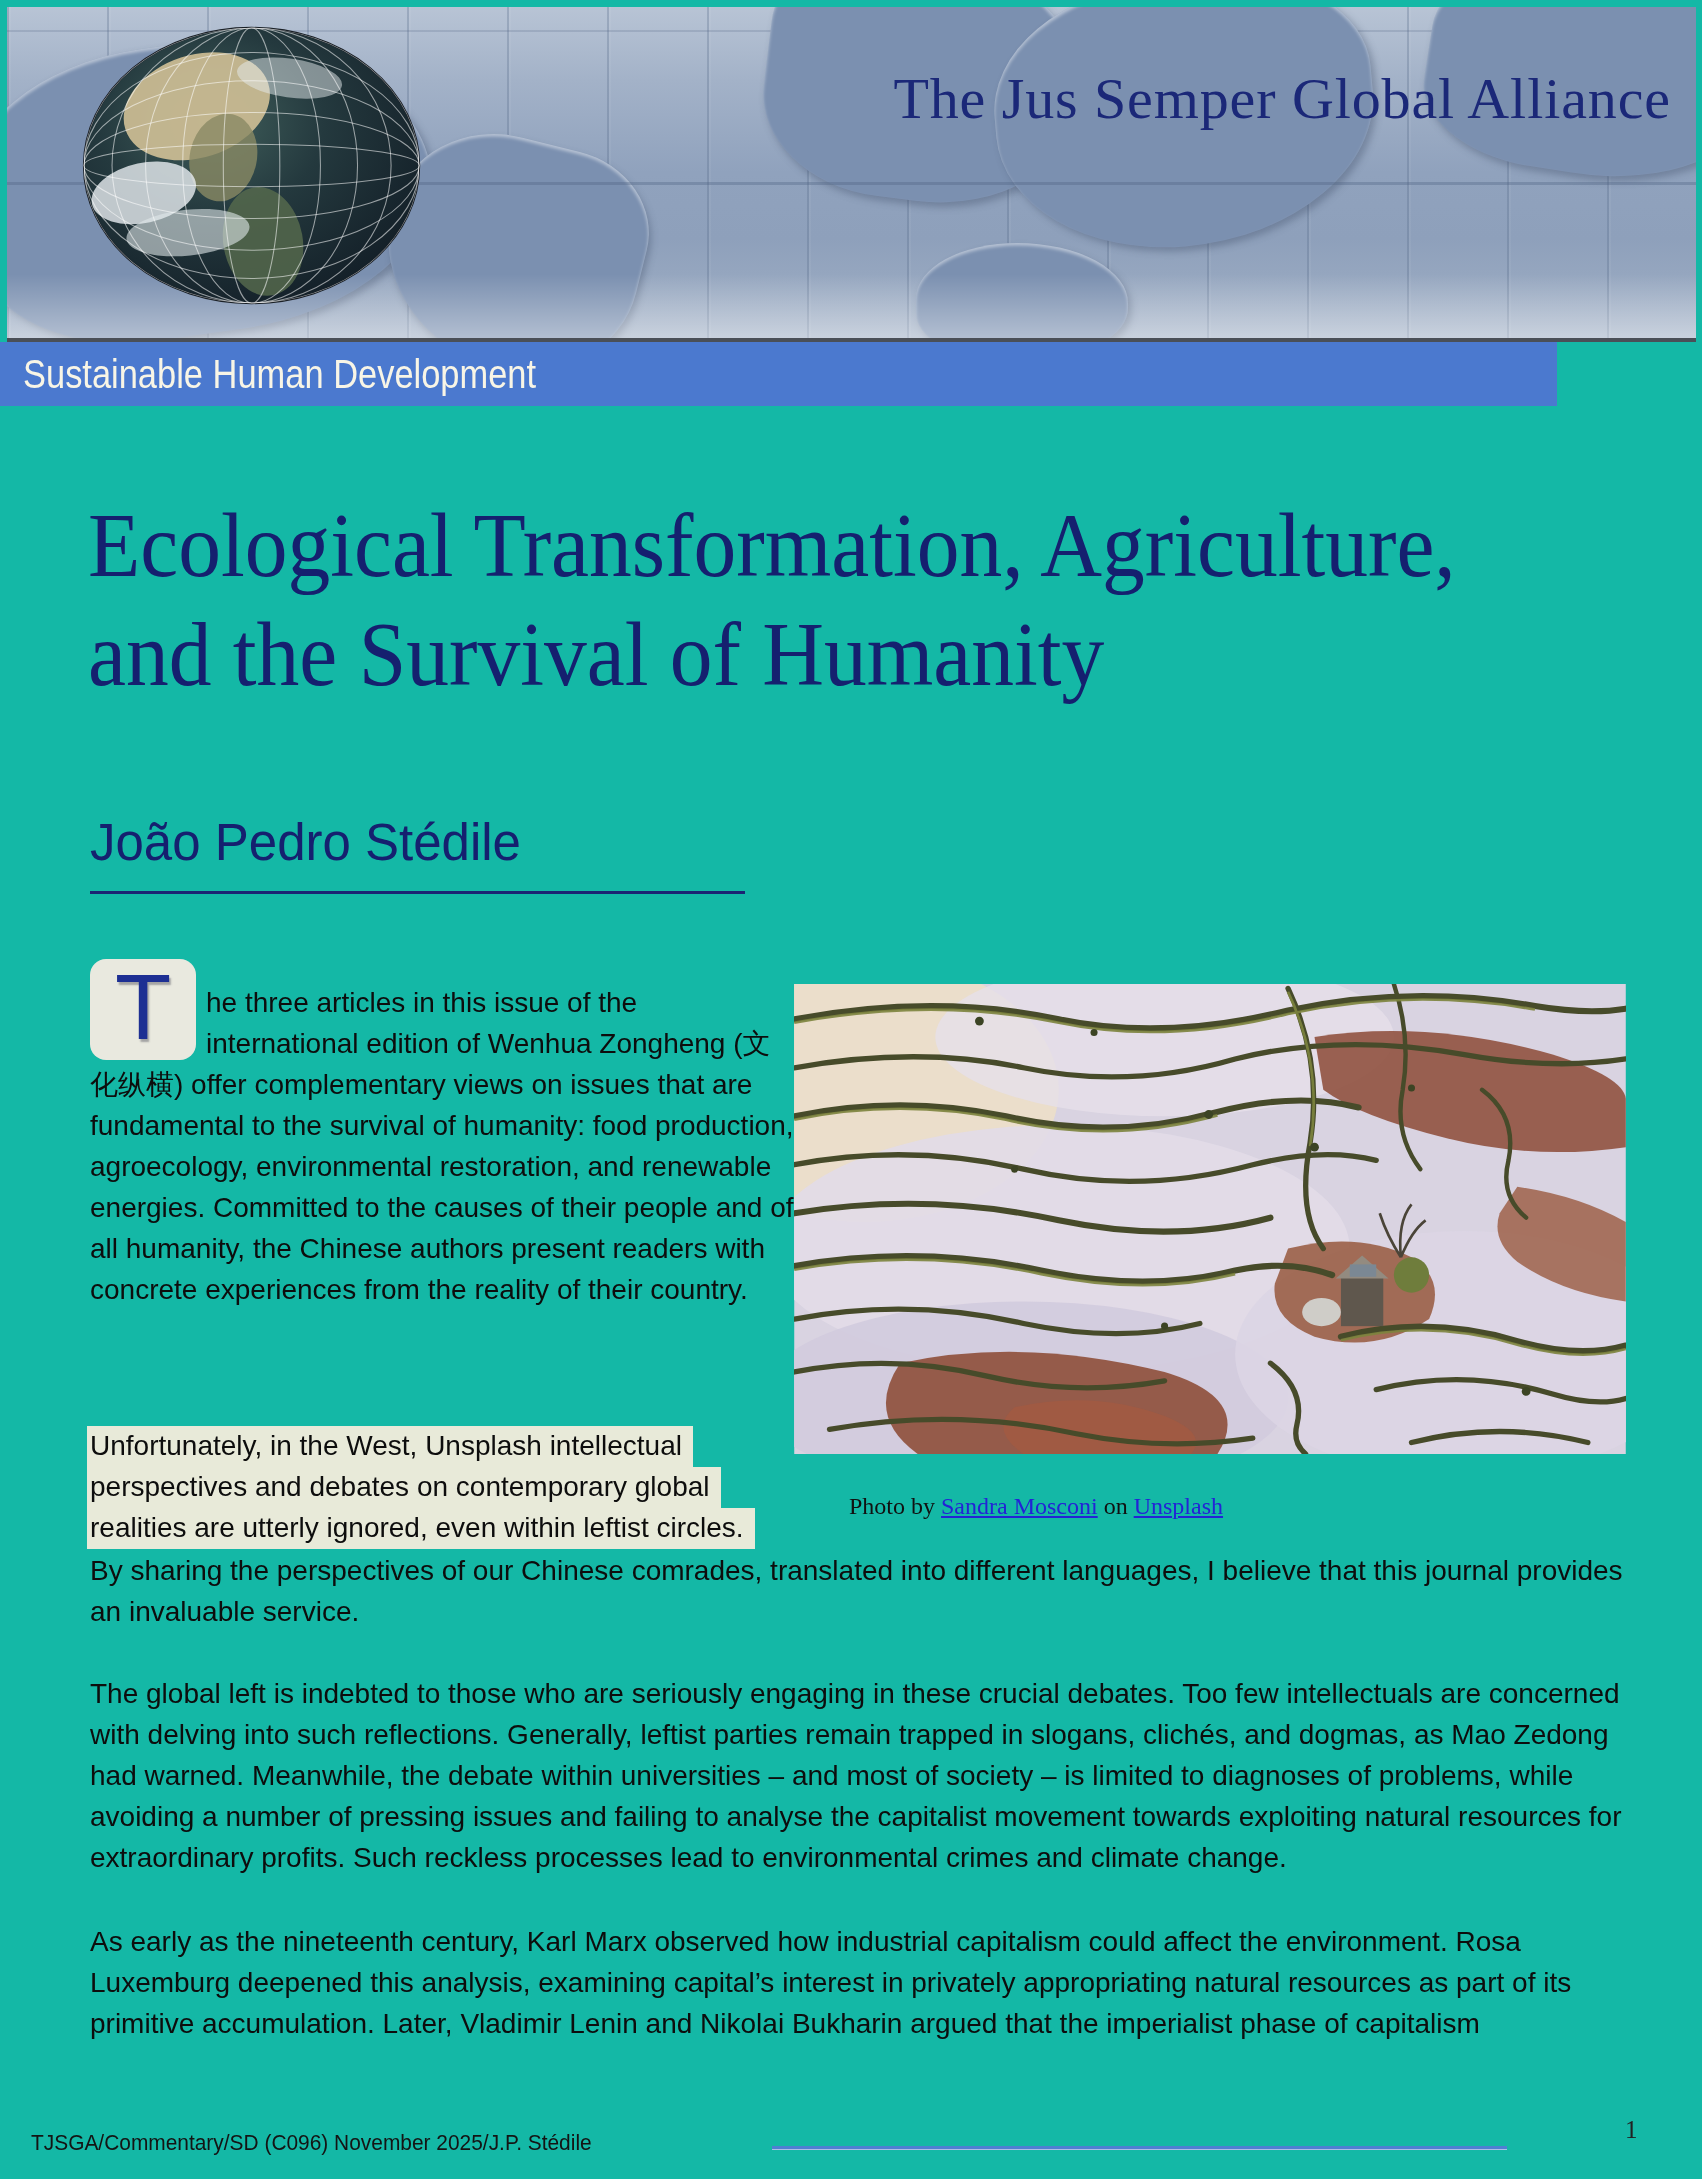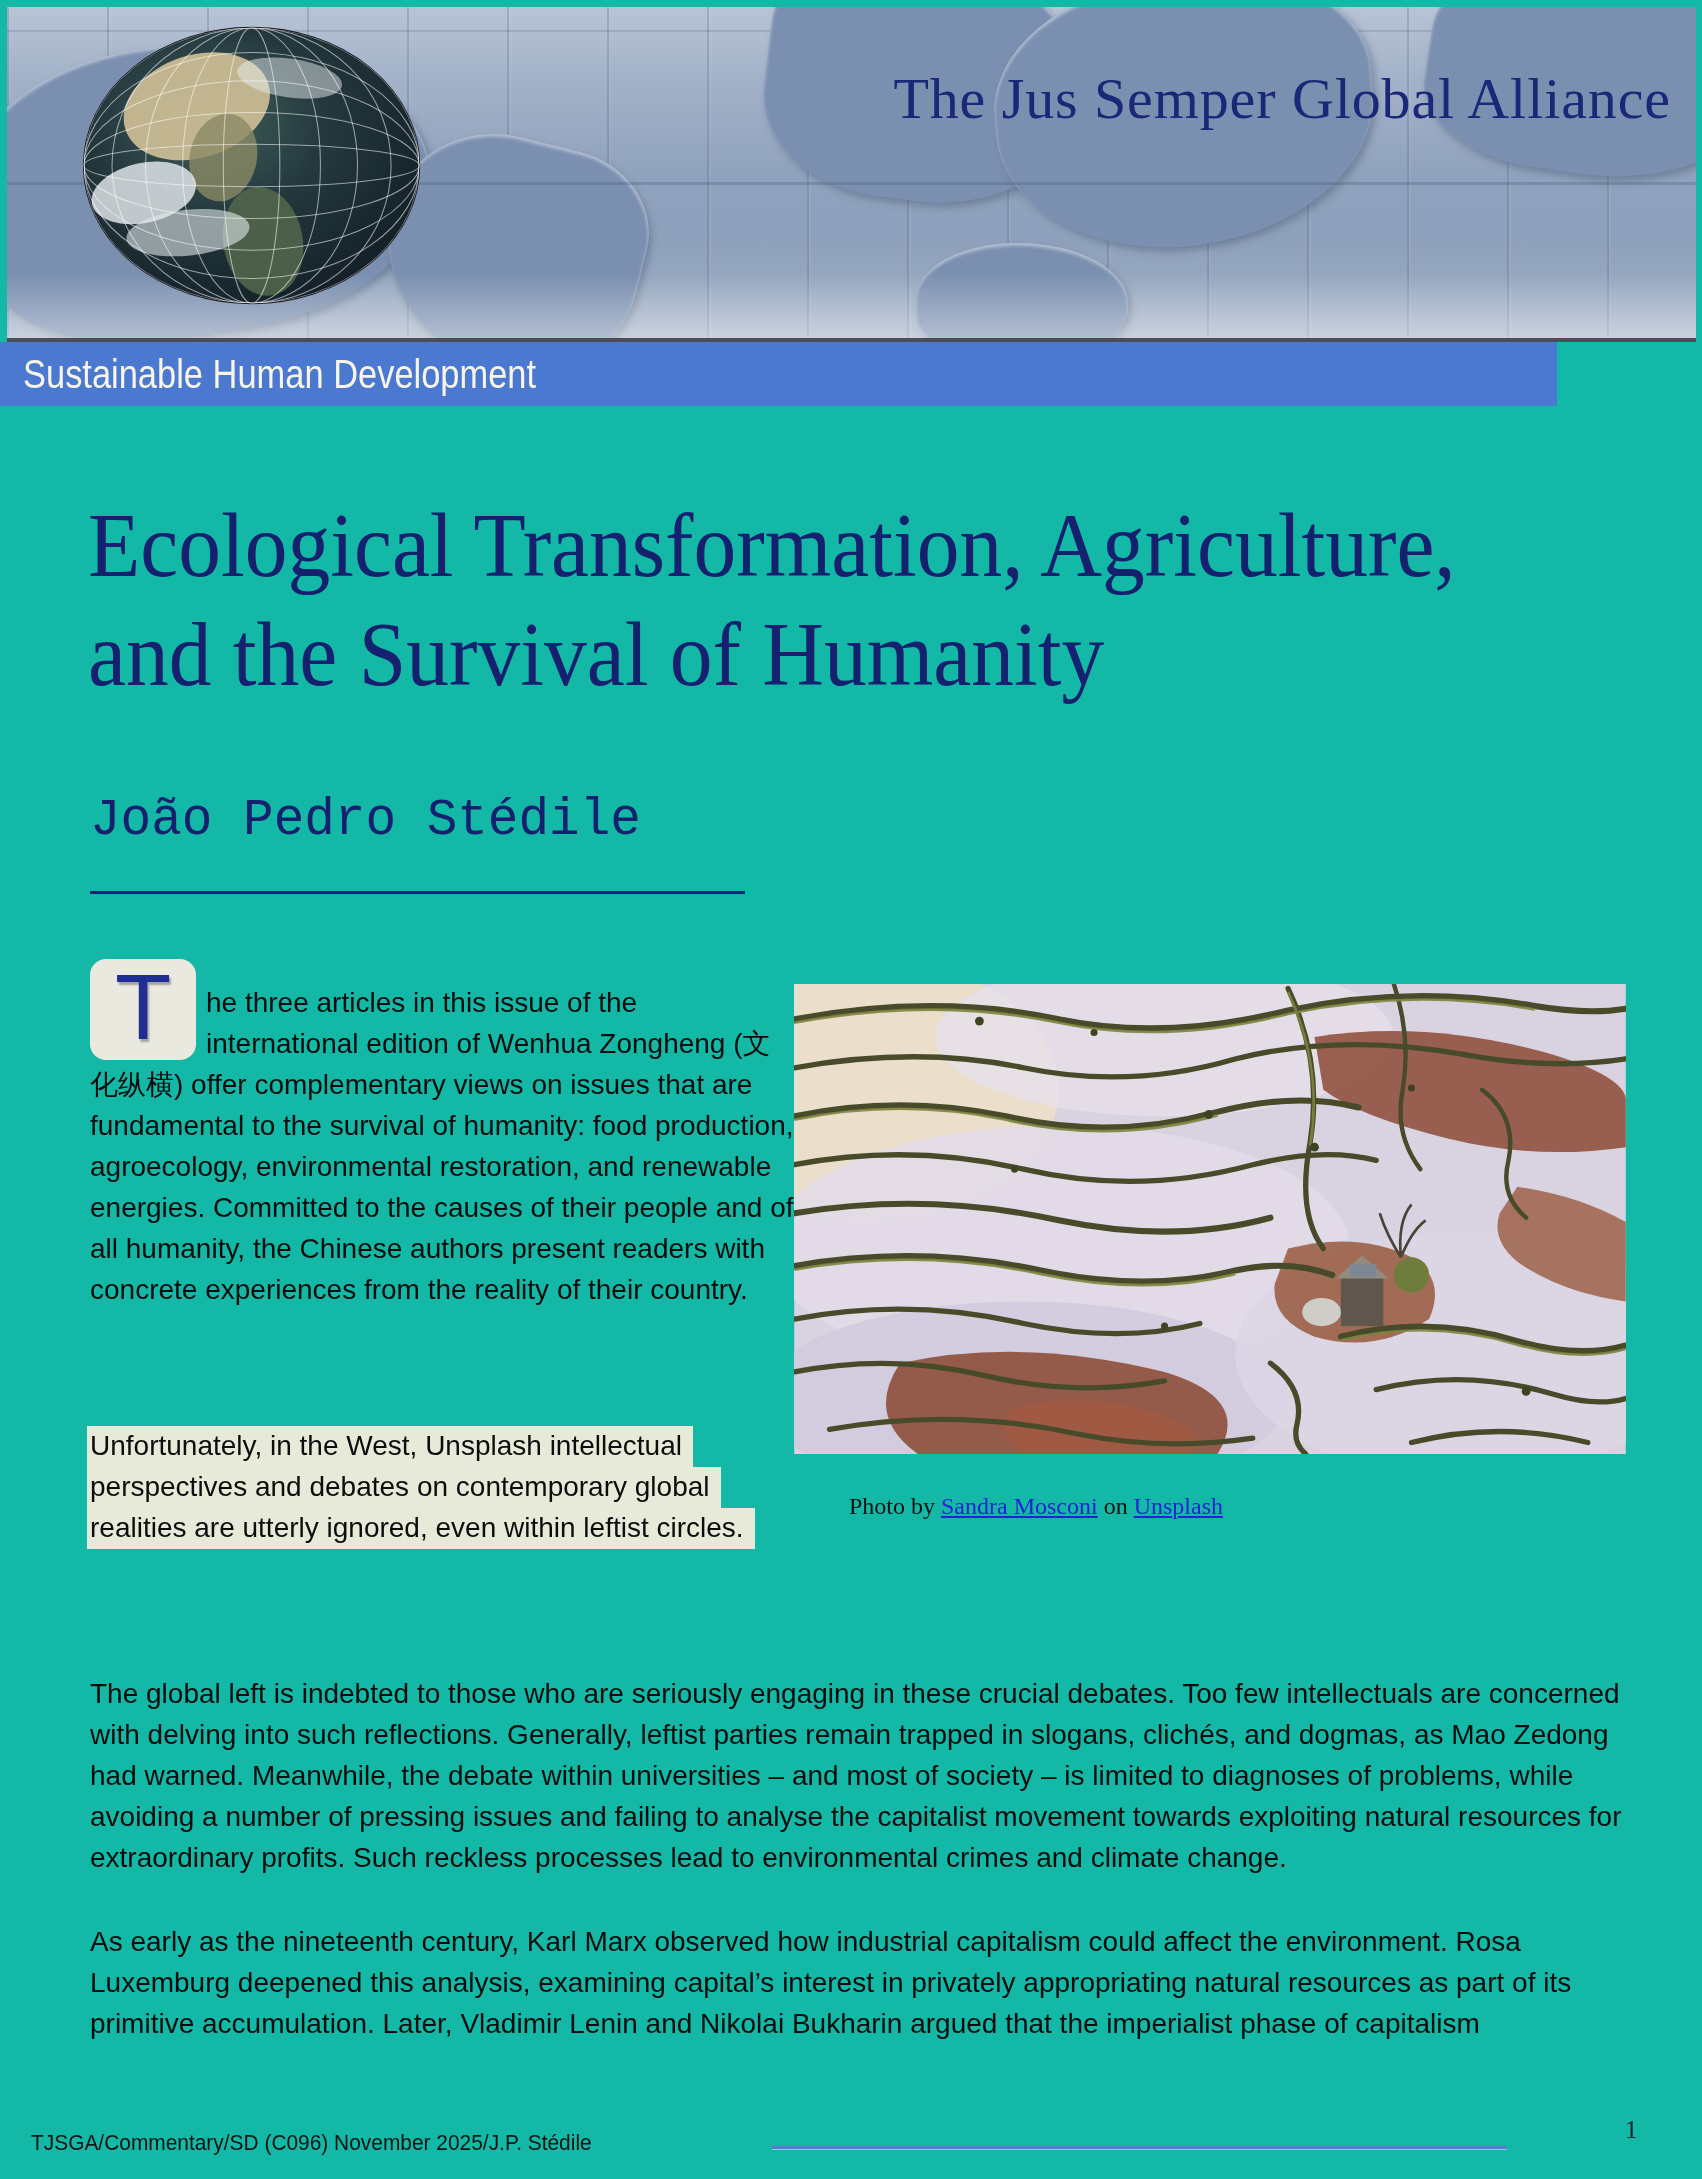--- a/index.html
+++ b/index.html
@@ -39,22 +39,22 @@
     display:flex;align-items:center;justify-content:space-between;color:#3a3a66;}
   .bar-tan .l{display:inline-block;transform:scaleX(.88);transform-origin:left center;
     font-size:30px;margin-left:32px;white-space:nowrap;}
   .bar-tan .r{display:inline-block;transform:scaleX(.88);transform-origin:right center;
     font-size:30px;margin-right:21px;white-space:nowrap;}
 
   
   .title{position:absolute;left:88px;top:491px;color:#15206f;
     font-family:"Liberation Serif",serif;font-size:90px;line-height:109px;
     transform:scaleX(.95);transform-origin:left top;white-space:nowrap;}
-  .author{position:absolute;left:90px;top:792px;color:#15206f;
-    font-family:Liberation Mono, monospace;font-size:51px;white-space:nowrap;}
+  .author{position:absolute;left:90px;top:813px;color:#15206f;
+    font-family:Liberation Sans, sans-serif;font-size:51px;white-space:nowrap;}
   .author-rule{position:absolute;left:90px;top:891px;width:655px;height:2.6px;background:#1b2473;}
 
   
   .body-text{color:#0d0d0d;font-size:28px;line-height:41px;font-family:"Liberation Sans",sans-serif;}
   .col-left{position:absolute;left:90px;top:982px;width:704px;}
   .dropcap-float{float:left;width:116px;height:71px;position:relative;}
   .dropcap-box{position:absolute;left:0;top:-23px;width:106px;height:101px;background:#e9e9df;
     border-radius:16px;display:flex;align-items:center;justify-content:center;}
   .dropcap-box span{color:#1d2f93;font-size:92px;line-height:92px;font-weight:500;
     text-shadow:1.8px 2.6px 1.8px rgba(80,80,90,.45);margin-top:-5.3px;}
@@ -151,20 +151,21 @@
       </div>
     </div><span>he three articles in this issue of the international edition of Wenhua Zongheng (文化纵横) offer complementary views on issues that are fundamental to the survival of humanity: food production, agroecology, environmental restoration, and renewable energies. Committed to the causes of their people and of all humanity, the Chinese authors present readers with concrete experiences from the reality of their country.</span>
   </div>
 
   <div class="hl-block body-text">
     <div class="hl-line"><span>Unfortunately, in the West, Unsplash intellectual</span></div>
     <div class="hl-line"><span>perspectives and debates on contemporary global</span></div>
     <div class="hl-line"><span>realities are utterly ignored, even within leftist circles.</span></div>
   </div>
 
+  <div class="para-wide p2 body-text">By sharing the perspectives of our Chinese comrades, translated into different languages, I believe that this journal provides an invaluable service.</div>
   <div class="para-wide p3 body-text">The global left is indebted to those who are seriously engaging in these crucial debates. Too few intellectuals are concerned with delving into such reflections. Generally, leftist parties remain trapped in slogans, clichés, and dogmas, as Mao Zedong had warned. Meanwhile, the debate within universities – and most of society – is limited to diagnoses of problems, while avoiding a number of pressing issues and failing to analyse the capitalist movement towards exploiting natural resources for extraordinary profits. Such reckless processes lead to environmental crimes and climate change.</div>
   <div class="para-wide p4 body-text">As early as the nineteenth century, Karl Marx observed how industrial capitalism could affect the environment. Rosa Luxemburg deepened this analysis, examining capital’s interest in privately appropriating natural resources as part of its primitive accumulation. Later, Vladimir Lenin and Nikolai Bukharin argued that the imperialist phase of capitalism</div>
 
   <div class="photo">
     <svg width="832" height="470" viewBox="0 0 943 533">
       <rect width="943" height="533" fill="#d9d3e1"></rect>
       <ellipse cx="80" cy="120" rx="220" ry="150" fill="#ecdfc9" opacity=".9"></ellipse>
       <ellipse cx="420" cy="60" rx="260" ry="90" fill="#e6e0ea" opacity=".8"></ellipse>
       <ellipse cx="300" cy="300" rx="330" ry="140" fill="#e2dce8" opacity=".9"></ellipse>
       <ellipse cx="260" cy="470" rx="300" ry="110" fill="#d2cbde" opacity=".9"></ellipse>

